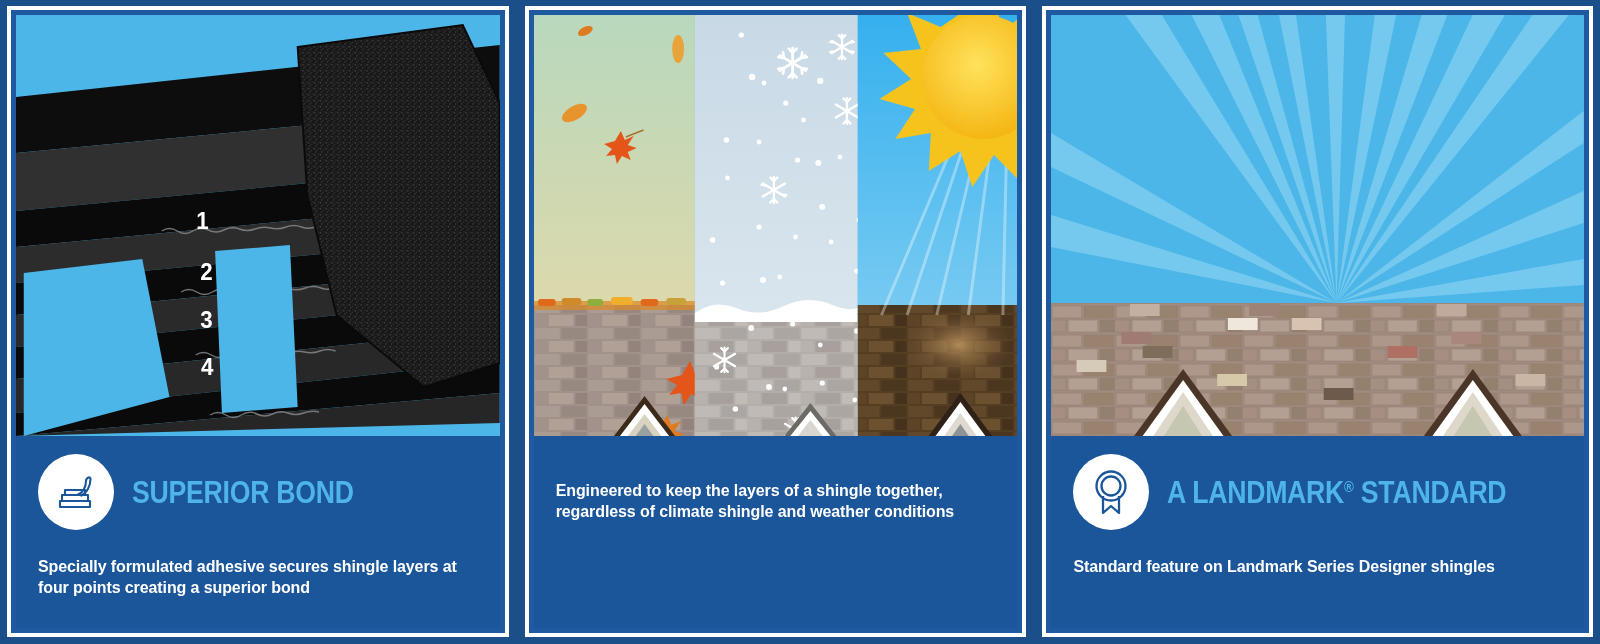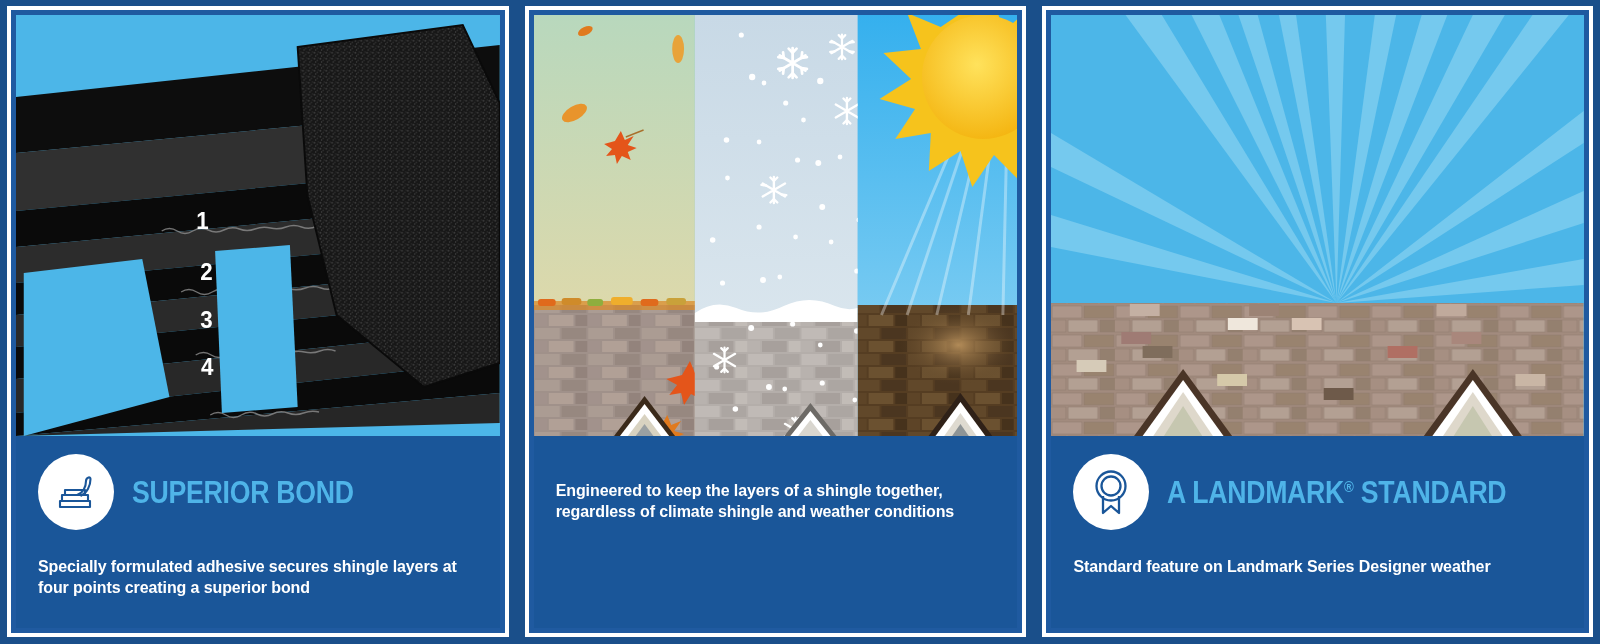--- a/index.html
+++ b/index.html
@@ -434,19 +434,19 @@
             <svg width="48" height="48" viewBox="0 0 48 48">
               <g fill="none" stroke="#1a5699" stroke-width="2.3">
                 <circle cx="24" cy="18" r="14.5"></circle>
                 <circle cx="24" cy="18" r="9.5"></circle>
                 <path d="M16 28 V45 L24 38 L32 45 V28" stroke-linejoin="round"></path>
               </g>
             </svg>
           </span>
           <span class="cap-title"><span>A LANDMARK</span><sup>®</sup><span> STANDARD</span></span>
         </div>
-        <div class="cap-body">Standard feature on Landmark Series Designer weather</div>
+        <div class="cap-body">Standard feature on Landmark Series Designer shingles</div>
       </div>
 
     </div>
   </div>
 
 </div>
 
 </body></html>

